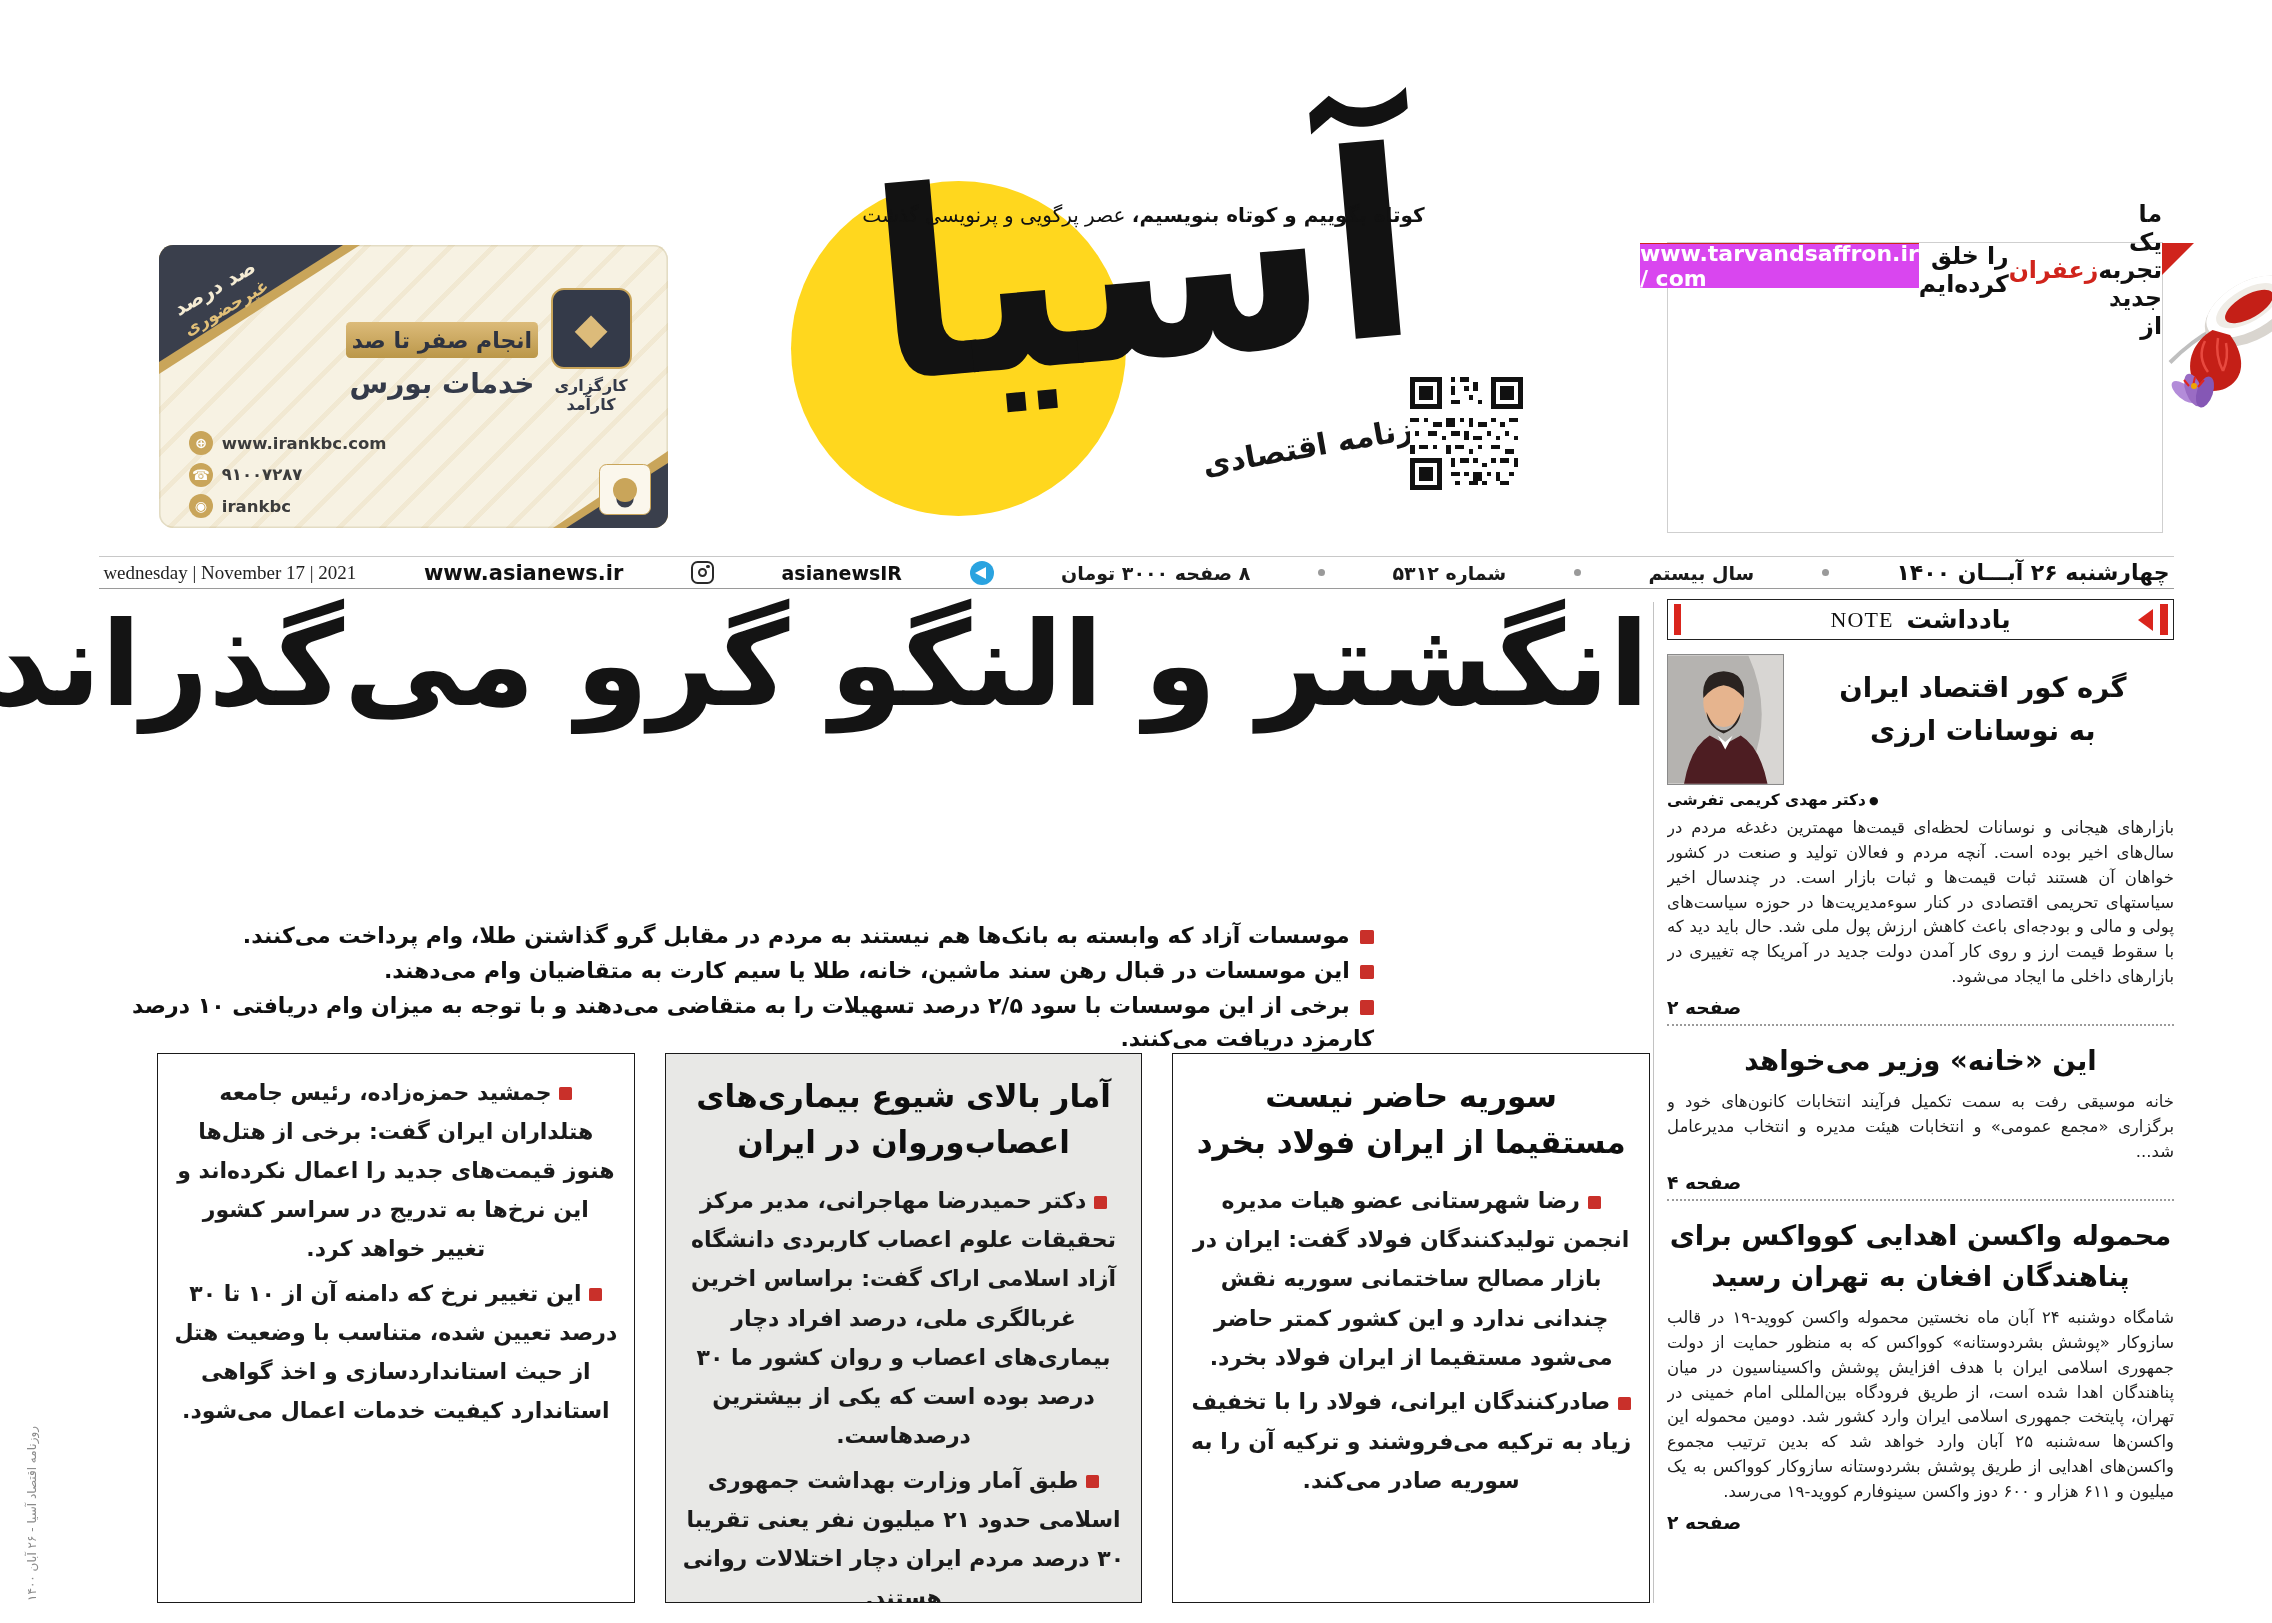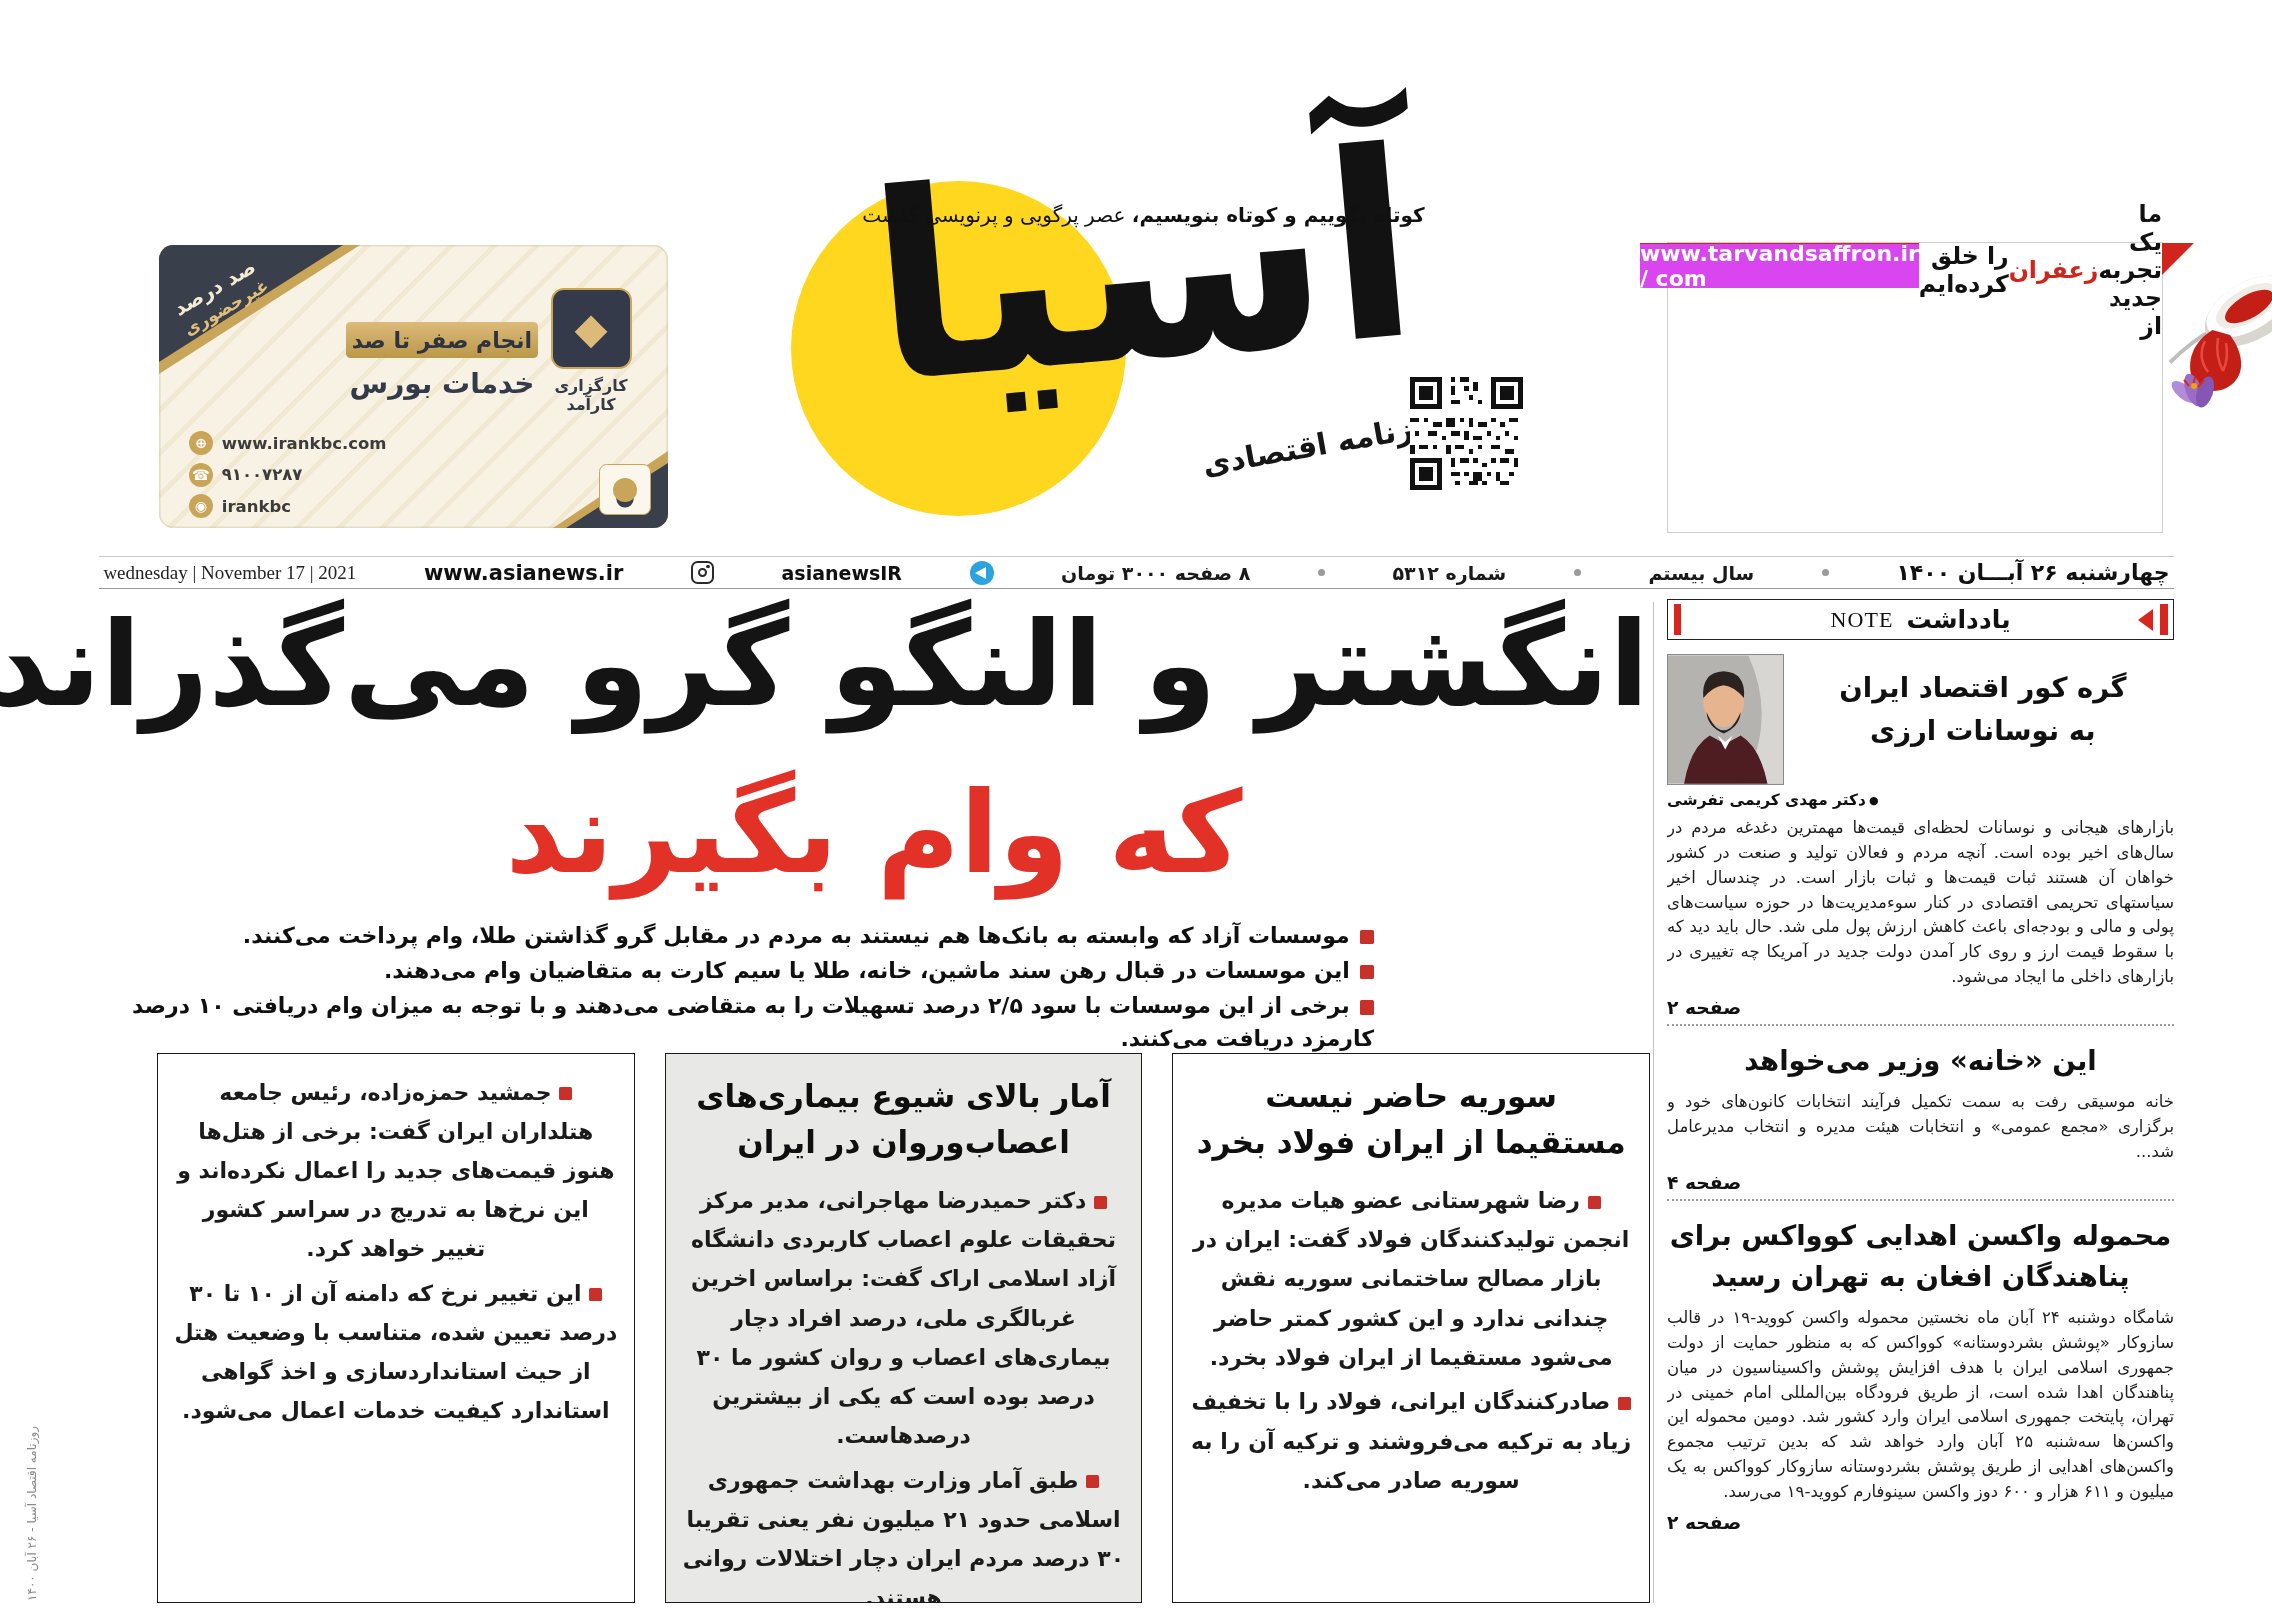--- a/index.html
+++ b/index.html
@@ -266,21 +266,20 @@
       </span>
     <span class="db-handle">asianewsIR</span>
     <span class="ig-icon">
         <span class="ig-lens"></span>
       </span>
     <span class="db-web">www.asianews.ir</span>
     <span class="db-en">wednesday | November 17 | 2021</span>
   </div>
 
   <h1 class="headline-black">انگشتر و النگو گرو می‌گذراند</h1>
-  <h2 class="headline-red">که وام بگیرند</h2>
   <div class="leads">
     <div class="lead-item">
       <span class="lead-marker"></span><span>موسسات آزاد که وابسته به بانک‌ها هم نیستند به مردم در مقابل گرو گذاشتن طلا، وام پرداخت می‌کنند.</span>
     </div>
     <div class="lead-item">
       <span class="lead-marker"></span><span>این موسسات در قبال رهن سند ماشین، خانه، طلا یا سیم کارت به متقاضیان وام می‌دهند.</span>
     </div>
     <div class="lead-item">
       <span class="lead-marker"></span><span>برخی از این موسسات با سود ۲/۵ درصد تسهیلات را به متقاضی می‌دهند و با توجه به میزان وام دریافتی ۱۰ درصد کارمزد دریافت می‌کنند.</span>
     </div>

